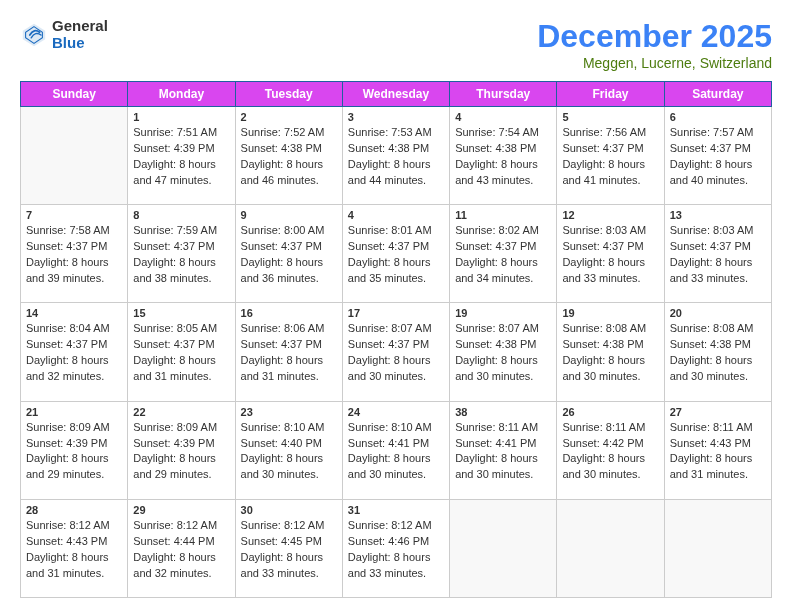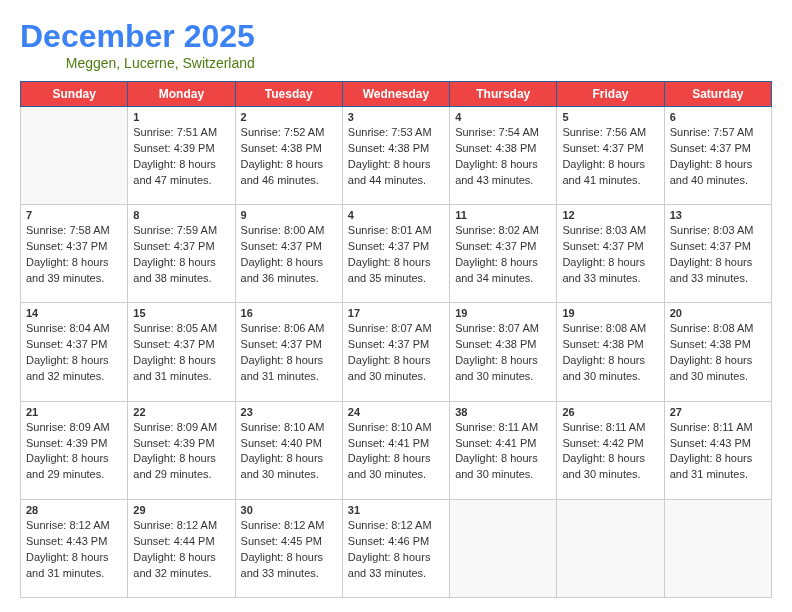--- a/index.html
+++ b/index.html
@@ -60,21 +60,21 @@
       color: #4d7c0f;
     }
     .calendar {
       flex: 1;
       border: 1px solid #ccc;
       border-collapse: collapse;
       width: 100%;
       table-layout: fixed;
     }
     .calendar thead tr th {
-      background: #ef4444;
+      background: #d946ef;
       color: #fff;
       font-size: 12px;
       font-weight: bold;
       padding: 5px 4px;
       border: 1px solid #2060a0;
       text-align: center;
     }
     .calendar tbody tr td {
       border: 1px solid #ccc;
       vertical-align: top;
@@ -102,20 +102,32 @@
     table {
       border-collapse: collapse;
       width: 100%;
     }
   </style>
 </head>
 <body>
 
 <div class="page">
   <div class="header">
+    <div class="logo">
+      <svg class="logo-icon" viewBox="0 0 40 40">
+        <polygon points="20,4 36,14 36,26 20,36 4,26 4,14" fill="#1a6abf" opacity="0.15"></polygon>
+        <polygon points="20,8 32,16 32,24 20,32 8,24 8,16" fill="none" stroke="#1a6abf" stroke-width="1.5"></polygon>
+        <path d="M14 20 Q20 10 28 16" fill="none" stroke="#1a6abf" stroke-width="2.5" stroke-linecap="round"></path>
+        <path d="M16 24 Q22 14 30 20" fill="none" stroke="#1a6abf" stroke-width="2" stroke-linecap="round"></path>
+      </svg>
+      <div class="logo-text">
+        <span class="logo-general">General</span>
+        <span class="logo-blue">Blue</span>
+      </div>
+    </div>
     <div class="title-block">
       <div class="main-title">December 2025</div>
       <div class="subtitle">Meggen, Lucerne, Switzerland</div>
     </div>
   </div>
 
   <table class="calendar">
     <thead>
       <tr>
       <th>Sunday</th>

